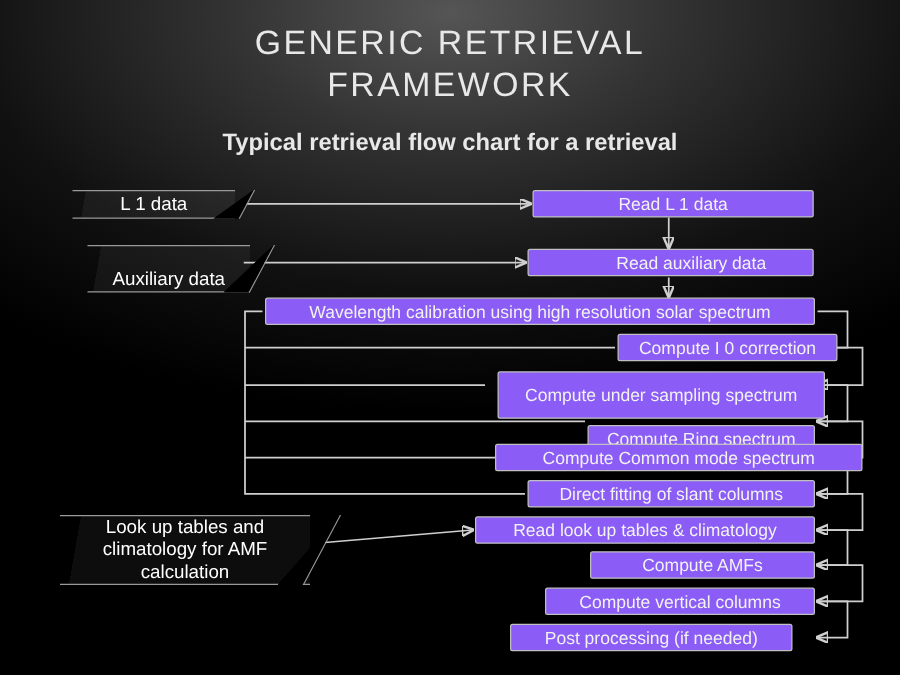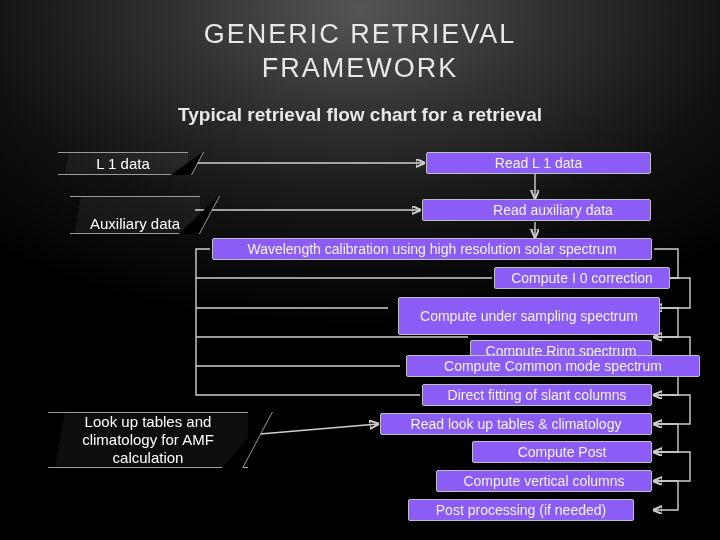--- a/index.html
+++ b/index.html
@@ -140,31 +140,31 @@
   </div>
   <div class="box" style="left:494px; top:267px; width:176px; height:22px;">
     <span>Compute I 0 correction</span>
   </div>
   <div class="box" style="left:398px; top:297px; width:262px; height:38px;">
     <span>Compute under sampling spectrum</span>
   </div>
   <div class="box" style="left:470px; top:326px; width:182px; height:22px;margin-top:14px;">
     <span>Compute Ring spectrum</span>
   </div>
-  <div class="box" style="left:406px; top:355px; width:294px; height:22px;">
+  <div class="box" style="left:396px; top:355px; width:294px; height:22px;">
     <span>Compute Common mode spectrum</span>
   </div>
   <div class="box" style="left:422px; top:384px; width:230px; height:22px;">
     <span>Direct fitting of slant columns</span>
   </div>
   <div class="box" style="left:380px; top:413px; width:272px; height:22px;">
     <span>Read look up tables &amp; climatology</span>
   </div>
   <div class="box" style="left:472px; top:441px; width:180px; height:22px;">
-    <span>Compute Post</span>
+    <span>Compute AMFs</span>
   </div>
   <div class="box" style="left:436px; top:470px; width:216px; height:22px;">
     <span>Compute vertical columns</span>
   </div>
   <div class="box" style="left:408px; top:499px; width:226px; height:22px;">
     <span>Post processing (if needed)</span>
   </div>
 
 </div>
 

